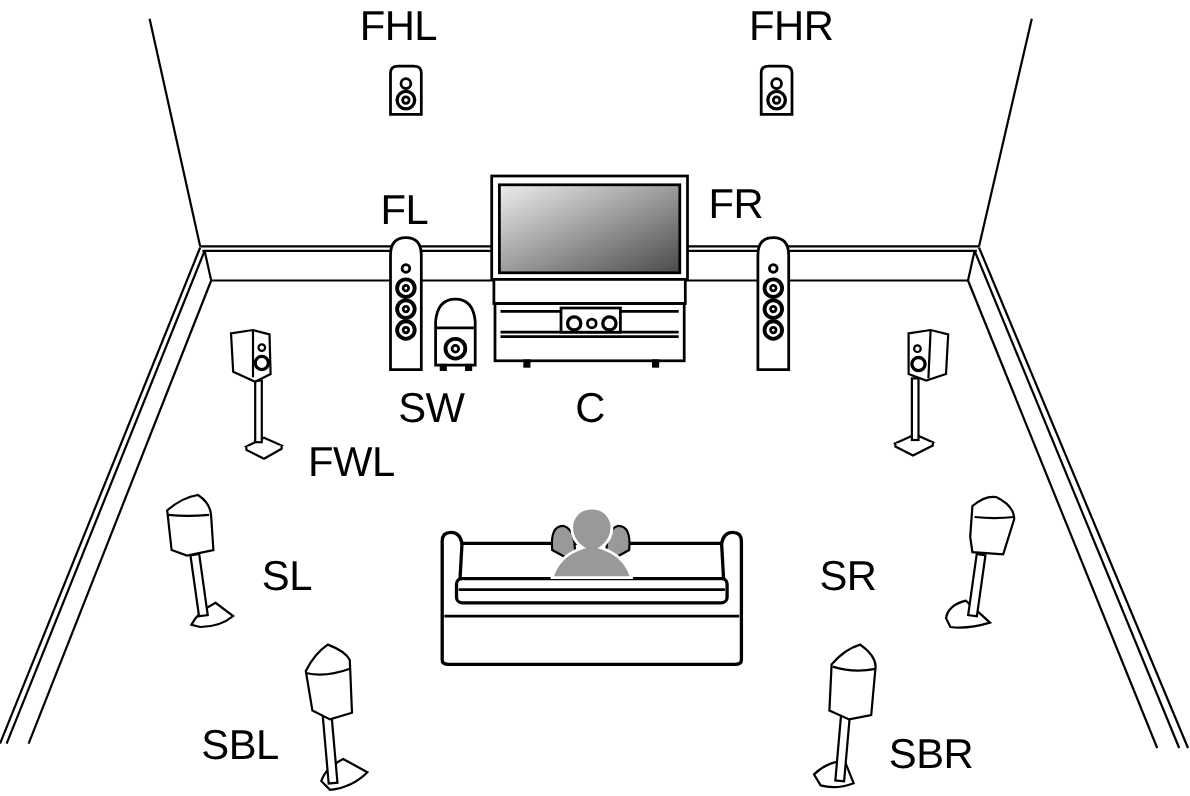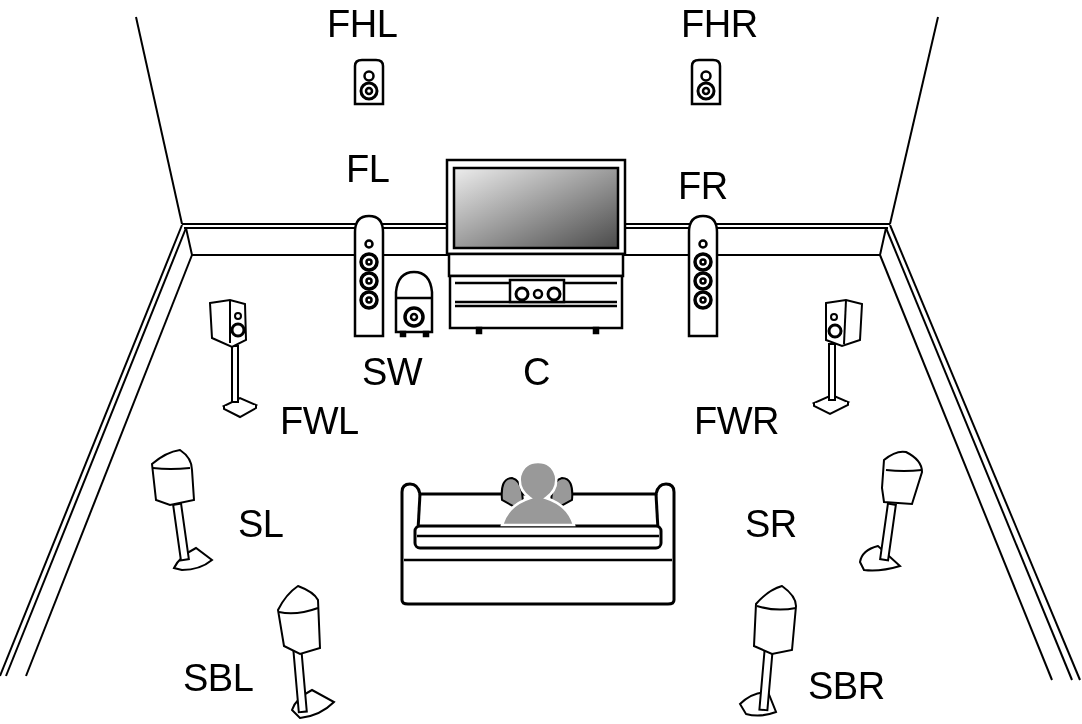--- a/index.html
+++ b/index.html
@@ -167,24 +167,23 @@
 
   <g fill="#999" stroke="#000" stroke-width="2">
     <path d="M502,500 Q500,478 512,478 Q520,480 522,492 L524,512 Z"></path>
     <path d="M572,500 Q574,478 562,478 Q554,480 552,492 L550,512 Z"></path>
     <path d="M502,525 Q508,505 530,498 Q518,490 520,476 Q524,462 538,462 Q552,462 556,476 Q558,490 546,498 Q568,505 574,525 Z" stroke="#fff" stroke-width="2.5"></path>
   </g>
 </svg>
 
 <span class="lbl" style="left:327px;top:5px;">FHL</span>
 <span class="lbl" style="left:665px;top:5px;margin-left:16px;">FHR</span>
-<span class="lbl" style="left:346px;top:150px;">FL</span>
-<span class="lbl" style="left:678px;top:167px;">FR</span>
+<span class="lbl" style="left:346px;top:173px;">FL</span>
+<span class="lbl" style="left:644px;top:167px;">FR</span>
 <span class="lbl" style="left:362px;top:353px;">SW</span>
 <span class="lbl" style="left:523px;top:353px;">C</span>
 <span class="lbl" style="left:280px;top:402px;text-align:center;">FWL</span>
-<span class="lbl" style="left:694px;top:402px;">FWR</span>
 <span class="lbl" style="left:238px;top:505px;">SL</span>
 <span class="lbl" style="left:745px;top:505px;">SR</span>
 <span class="lbl" style="left:183px;top:659px;text-align:right;">SBL</span>
 <span class="lbl" style="left:808px;top:667px;">SBR</span>
 
 </div>
 
 </body></html>

